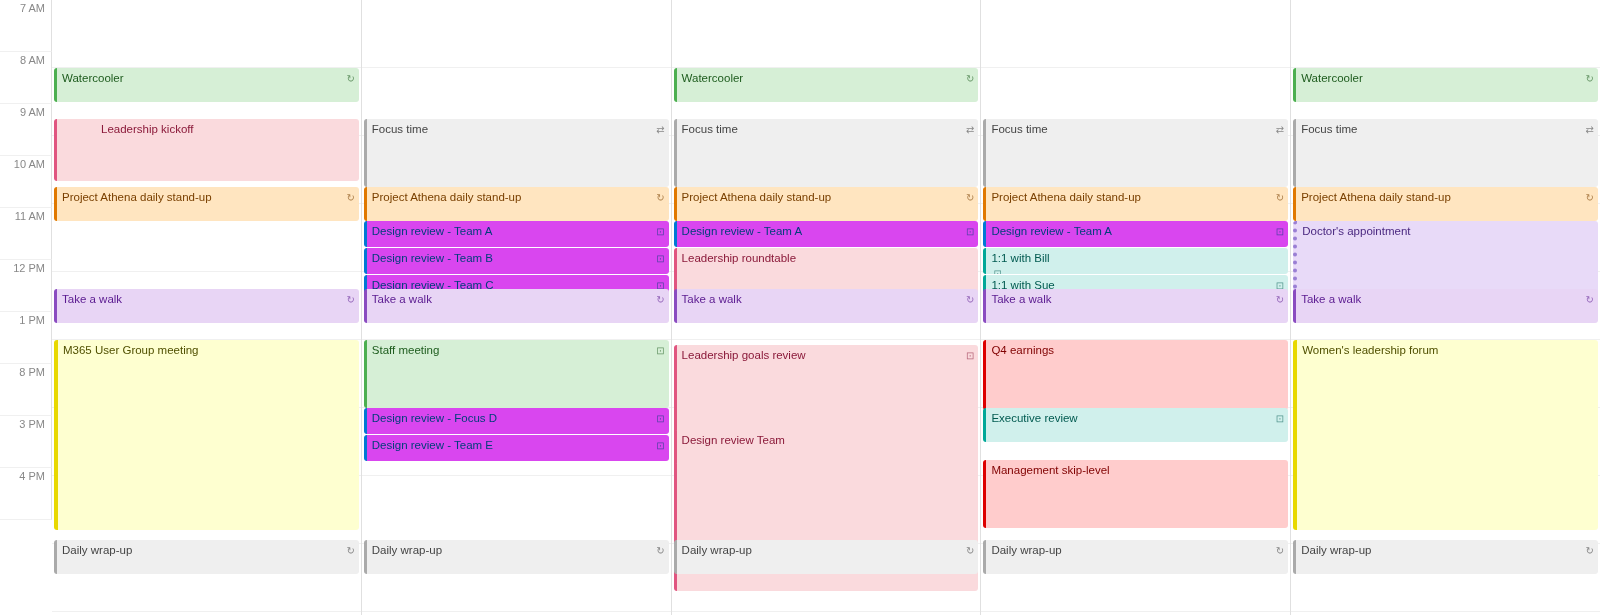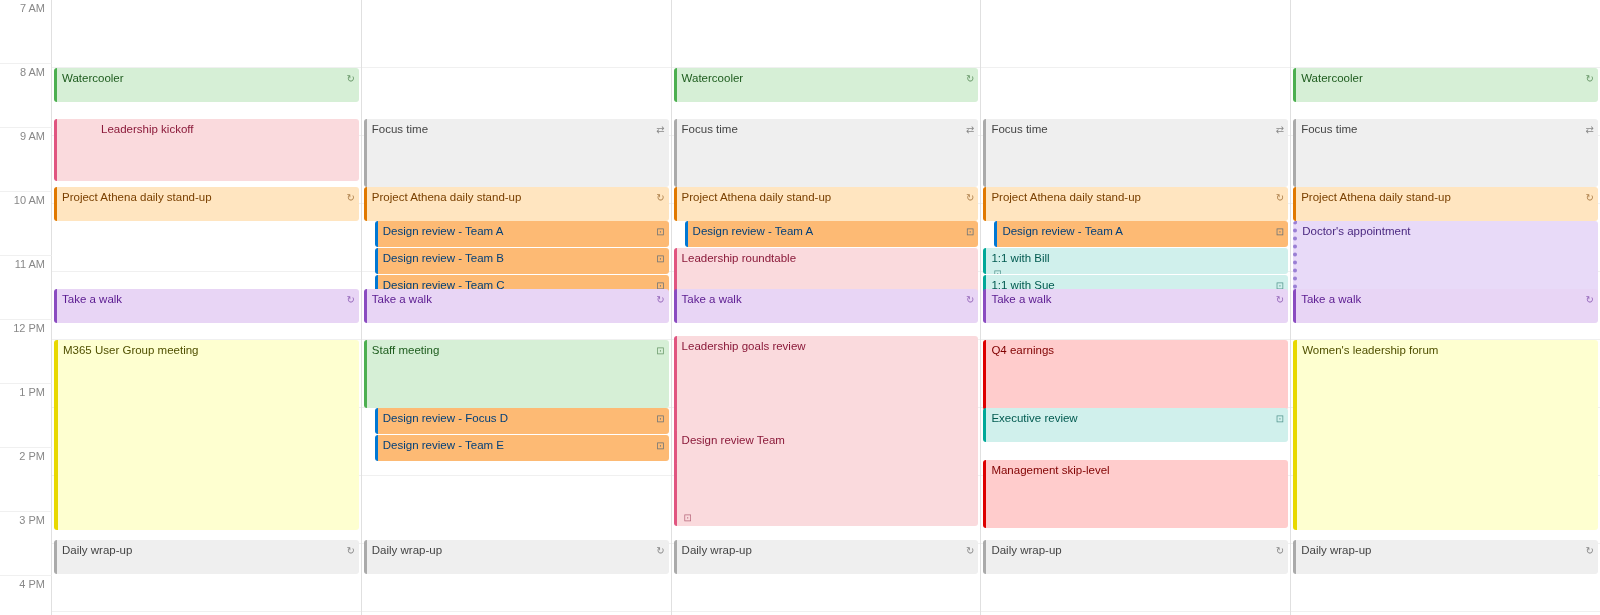--- a/index.html
+++ b/index.html
@@ -12,21 +12,21 @@
       overflow: hidden;
       background: #fff;
     }
 
     .time-labels {
       width: 52px;
       flex-shrink: 0;
     }
 
     .time-label {
-      height: 64px;
+      height: 52px;
       display: flex;
       align-items: flex-start;
       justify-content: flex-end;
       padding-right: 6px;
       padding-top: 2px;
       color: #888;
       font-size: 11px;
       border-bottom: 1px solid #f0f0f0;
       border-right: 1px solid #e0e0e0;
     }
@@ -66,42 +66,42 @@
       justify-content: space-between;
       line-height: 1.3;
     }
 
     .evt-label { flex: 1; font-size: 11.5px; }
     .evt-icon { font-size: 10px; opacity: 0.6; flex-shrink: 0; margin-left: 2px; margin-top: 1px; }
 
     .c-green { background: #d6efd6; border-left: 3px solid #4caf50; color: #1e5c1e; }
     .c-pink { background: #fadadd; border-left: 3px solid #e05580; color: #8b1a3a; }
     .c-orange { background: #ffe5c0; border-left: 3px solid #e07800; color: #7a4000; }
-    .c-blue { background: #fdba74; border-left: 3px solid #0078d4; color: #003f7a; margin-left: 11px; }
+    .c-blue { background: #d946ef; border-left: 3px solid #0078d4; color: #003f7a; }
     .c-gray { background: #efefef; border-left: 3px solid #aaa; color: #444; }
     .c-purple { background: #e8d5f5; border-left: 3px solid #8a4cc0; color: #5a1a90; }
     .c-yellow { background: #feffd0; border-left: 4px solid #e8d800; color: #505000; }
     .c-red-bg { background: #ffcccc; border-left: 3px solid #dd0000; color: #800000; }
     .c-lavender { background: #e8daf8; border-left: 4px dotted #9a7fd4; color: #4a2880; }
     .c-teal { background: #d0f0ec; border-left: 3px solid #00a898; color: #005a50; }
   </style>
 </head>
 <body>
 
 <div class="calendar-container">
 
   <div class="time-labels">
     <div class="time-label">7 AM</div>
     <div class="time-label">8 AM</div>
     <div class="time-label">9 AM</div>
     <div class="time-label">10 AM</div>
     <div class="time-label">11 AM</div>
     <div class="time-label">12 PM</div>
     <div class="time-label">1 PM</div>
-    <div class="time-label">2 PM</div>
+    <div class="time-label">8 PM</div>
     <div class="time-label">3 PM</div>
     <div class="time-label">4 PM</div>
 
   </div>
 
   <div class="all-days">
 
   <div class="day-col">
         <div class="hour-row"></div>
         <div class="hour-row"></div>
@@ -220,21 +220,21 @@
             <span class="evt-label">Design review - Team A</span>
             <span class="evt-icon">⊡</span>
           </div>
           <div class="evt c-pink" style="top: 248px; height: 50px;">
             <span class="evt-label">Leadership roundtable</span>
           </div>
           <div class="evt c-purple" style="top: 289px; height: 34px;">
             <span class="evt-label">Take a walk</span>
             <span class="evt-icon">↻</span>
           </div>
-          <div class="evt c-pink" style="top: 336px; height: 190px; flex-direction: column;">
+          <div class="evt c-pink" style="top: 345px; height: 246px;">
             <span class="evt-label">Leadership goals review</span>
             <span class="evt-icon">⊡</span>
           </div>
           <div class="evt c-pink" style="top: 430px; height: 34px;">
             <span class="evt-label">Design review Team</span>
           </div>
           <div class="evt c-gray" style="top: 540px; height: 34px;">
             <span class="evt-label">Daily wrap-up</span>
             <span class="evt-icon">↻</span>
           </div>

